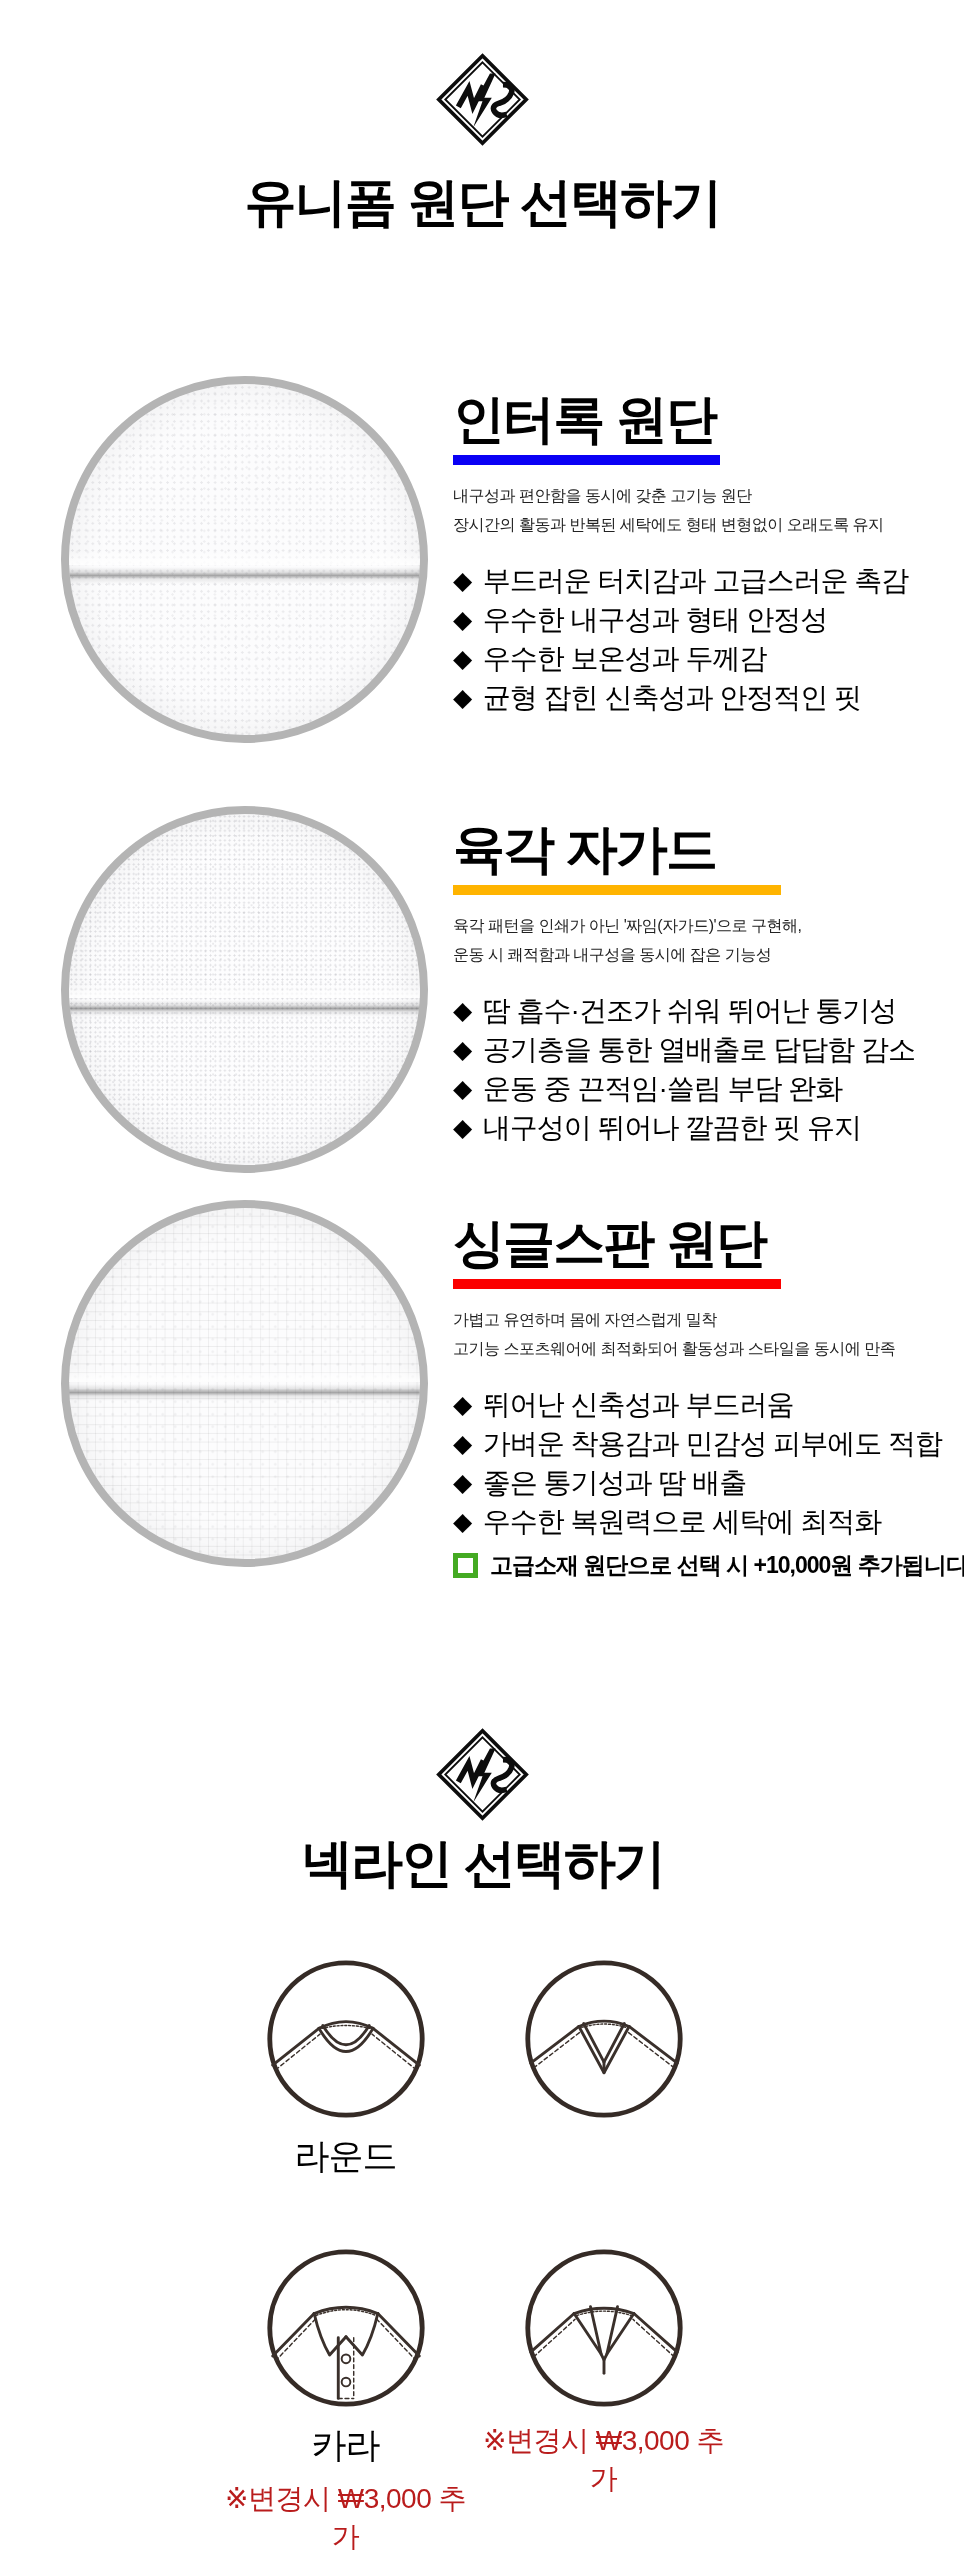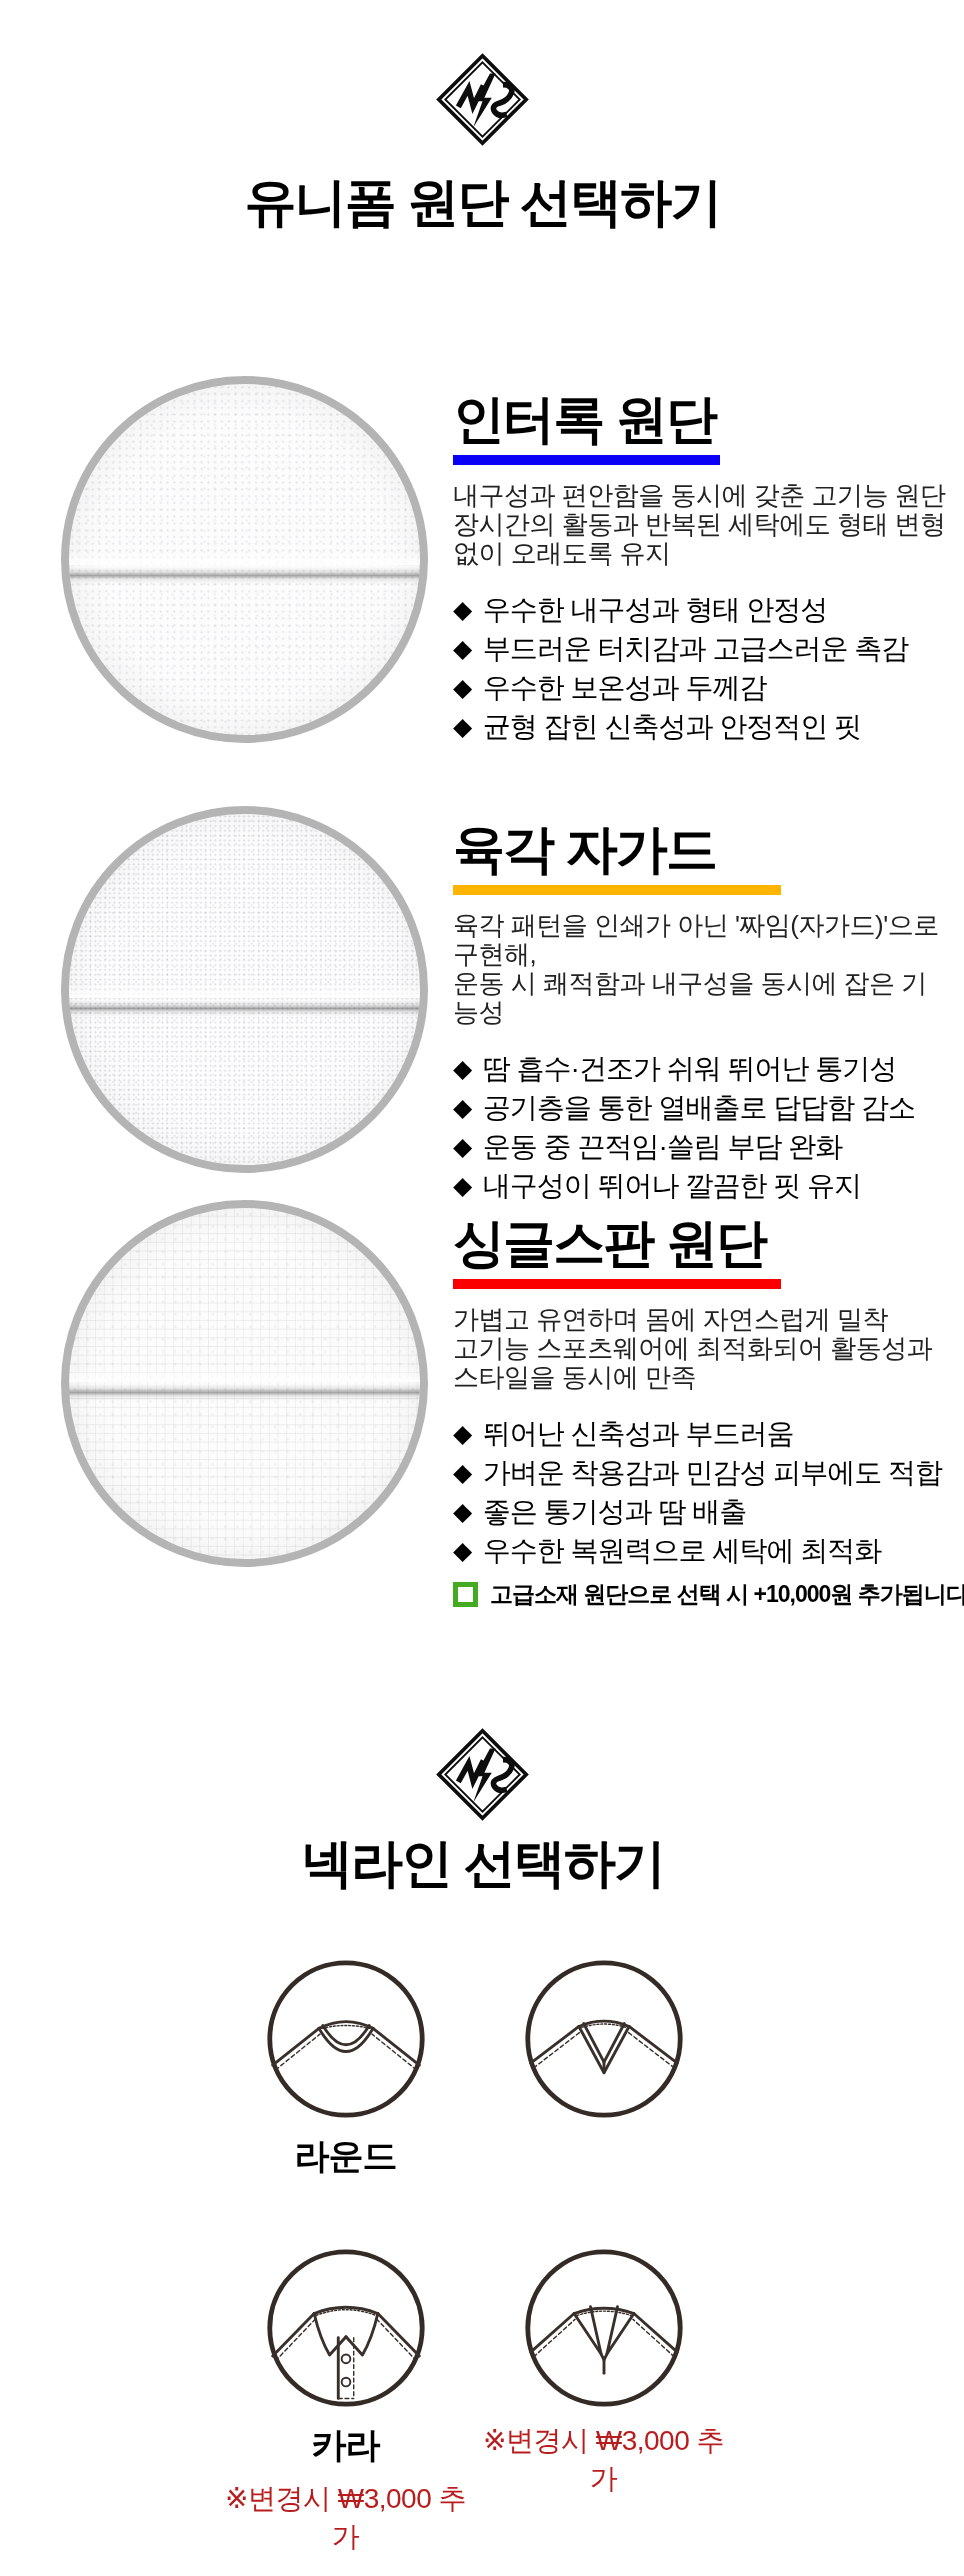--- a/index.html
+++ b/index.html
@@ -39,35 +39,35 @@
     background:linear-gradient(180deg, rgba(0,0,0,0) 0%, rgba(0,0,0,0.10) 30%,
       rgba(0,0,0,0.34) 50%, rgba(0,0,0,0.08) 70%, rgba(0,0,0,0) 100%);}
   .fold-1{top:52%;} .fold-2{top:53%;} .fold-3{top:50%;}
   .fold::after{content:"";position:absolute;left:0;right:0;top:-15.4px;height:13.5px;
     background:linear-gradient(180deg, rgba(255,255,255,0) 0%, rgba(255,255,255,0.9) 100%);}
 
   .fabric-info{position:absolute;left:453px;top:0;width:497px;}
   .fabric-name{margin:14.5px 0 0 0;font-size:52px;font-weight:900;letter-spacing:-1.9px;line-height:56px;color:#000;}
   .underline{height:9.6px;margin-top:8.7px;background:#000;}
   .ul-1{width:267px;} .ul-2{width:328px;} .ul-3{width:328px;}
-  .desc{margin:16.4px 0 0 0;font-size:26px;line-height:29px;color:#222;letter-spacing:-0.5px;}
+  .desc{margin:16.4px 0 0 0;font-size:16px;line-height:29px;color:#222;letter-spacing:-0.5px;}
   .features{list-style:none;margin:22px 0 0 0;padding:0;}
   .features li{font-size:28px;line-height:39px;color:#000;letter-spacing:-1px;white-space:nowrap;}
   .bullet{display:inline-block;margin-right:11.6px;font-size:25px;vertical-align:1px;}
   .premium-note{display:flex;align-items:center;margin-top:8.7px;}
   .note-checkbox{display:inline-block;width:15.4px;height:15.4px;border:5.8px solid #44aa22;
     background:#fff;margin-right:11.6px;flex:0 0 auto;}
   .note-text{font-size:23px;font-weight:700;letter-spacing:-1px;color:#000;white-space:nowrap;}
 
   
   .neck-option{position:absolute;width:251px;text-align:center;}
   .opt-0{left:220px;top:1957px;} .opt-1{left:478px;top:1957px;}
   .opt-2{left:220px;top:2246px;} .opt-3{left:478px;top:2246px;}
   .neck-option svg{display:block;margin:0 auto;}
-  .neck-label{margin-top:11.6px;font-size:35px;font-weight:700;letter-spacing:-1px;color:#000;}
+  .neck-label{margin-top:11.6px;font-size:35px;font-weight:400;letter-spacing:-1px;color:#000;}
   .neck-note{margin-top:11.6px;font-size:28px;color:#b91c1c;letter-spacing:-0.5px;}
 </style>
 </head>
 <body>
 
 <div class="page">
 
   <svg class="brand-logo logo-1" viewBox="0 0 100 100">
     <polygon points="50,3 97,50 50,97 3,50" fill="#fff" stroke="#0d0d0d" stroke-width="4"></polygon>
     <polygon points="50,10 90,50 50,90 10,50" fill="none" stroke="#0d0d0d" stroke-width="2"></polygon>
@@ -82,22 +82,22 @@
         <div class="fold fold-1"></div>
       </div>
     <div class="fabric-info">
       <h2 class="fabric-name">인터록 원단</h2>
       <div class="underline ul-1" style="background: rgb(10, 0, 245);"></div>
       <p class="desc">
         <span>내구성과 편안함을 동시에 갖춘 고기능 원단</span><br>
         <span>장시간의 활동과 반복된 세탁에도 형태 변형없이 오래도록 유지</span>
       </p>
       <ul class="features">
+        <li><span class="bullet">◆</span><span>부드러운 터치감과 고급스러운 촉감</span></li>
         <li><span class="bullet">◆</span><span>우수한 내구성과 형태 안정성</span></li>
-        <li><span class="bullet">◆</span><span>부드러운 터치감과 고급스러운 촉감</span></li>
         <li><span class="bullet">◆</span><span>우수한 보온성과 두께감</span></li>
         <li><span class="bullet">◆</span><span>균형 잡힌 신축성과 안정적인 핏</span></li>
       </ul>
     </div>
   </section>
 
   <section class="fabric-section sec-2">
     <div class="fabric-circle tex-jacquard">
         <div class="fold fold-2"></div>
       </div>

